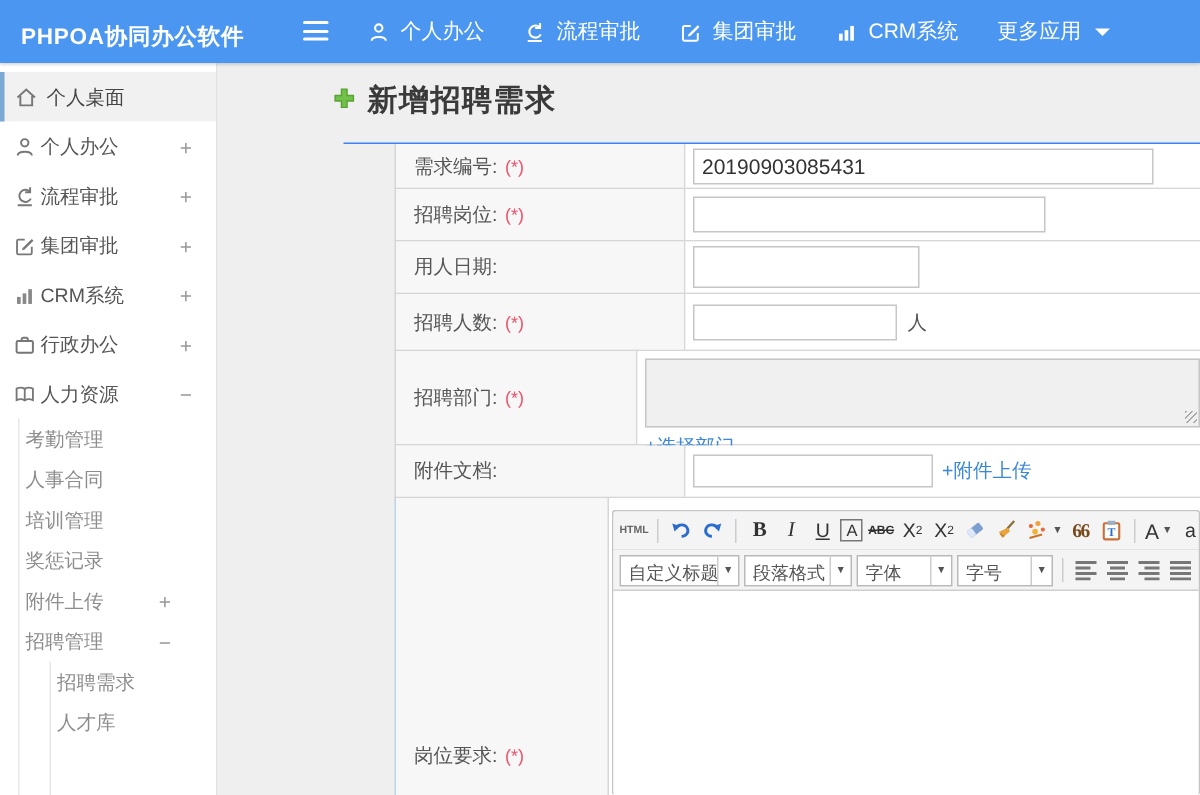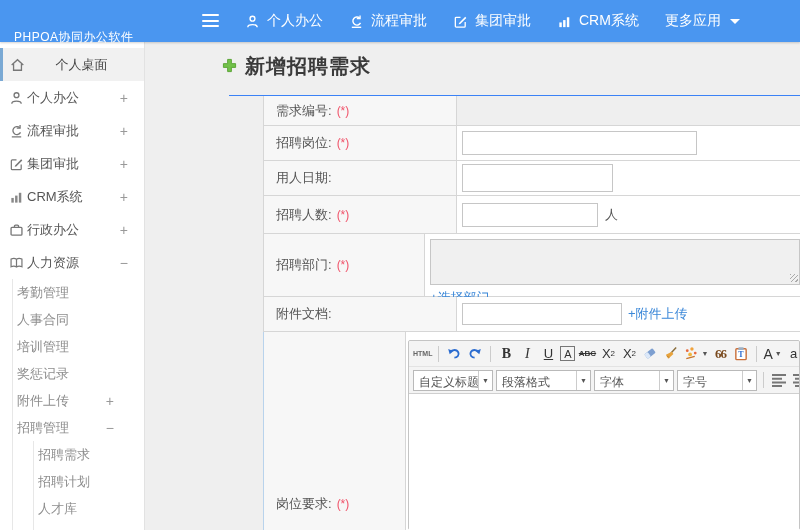--- a/index.html
+++ b/index.html
@@ -5,41 +5,41 @@
   * { margin:0; padding:0; box-sizing:border-box; }
   html,body { width:800px; height:530px; overflow:hidden; }
   body {
     position:relative;
     font-family:"Liberation Sans","DejaVu Sans",sans-serif;
     background:#efefef; color:#444; font-size:13px;
   }
   
   .topbar { position:absolute; left:0; top:0; width:800px; height:42px;
     background:#4a96f0; box-shadow:0 1px 2px rgba(0,0,0,.18); z-index:5; }
-  .brand { position:absolute; left:14px; top:16px; line-height:42px;
-    color:#fff; font-size:12px; font-weight:normal; letter-spacing:.5px; }
+  .brand { position:absolute; left:14px; top:4px; line-height:42px;
+    color:#fff; font-size:15px; font-weight:bold; letter-spacing:.5px; }
   .hamburger { position:absolute; left:202px; top:14px; width:17px; height:13px;
     display:flex; flex-direction:column; justify-content:space-between; cursor:pointer; }
   .hamburger i { display:block; height:2px; background:#fff; border-radius:1px; }
   .topnav { position:absolute; left:245px; top:0; height:42px;
     display:flex; align-items:center; gap:26px; }
   .nav-item { display:flex; align-items:center; gap:7px; color:#fff;
     font-size:14px; cursor:pointer; white-space:nowrap; }
   .nav-item svg { display:block; }
   .caret-down { width:0; height:0; border-left:5px solid transparent;
     border-right:5px solid transparent; border-top:5px solid #fff; margin-left:2px; }
   
   .sidebar { position:absolute; left:0; top:42px; width:145px; height:488px;
     background:#fff; border-right:1px solid #e2e2e2; padding-top:6px; }
   .snav { position:relative; z-index:2; }
   .sitem { position:relative; display:flex; align-items:center; cursor:pointer; }
   .sitem.lv1 { height:33px; padding-left:27px; color:#555; }
   .sitem.lv2 { height:27px; padding-left:17px; color:#8d8d8d; }
   .sitem.lv3 { height:27px; padding-left:38px; color:#8d8d8d; }
-  .sitem.active { background:#f1f1f1; border-left:3px solid #7aa9d4; padding-left:16px; color:#444;justify-content:center; }
+  .sitem.active { background:#f1f1f1; border-left:3px solid #7aa9d4; padding-left:28px; color:#444; }
   .sitem .sicon { position:absolute; left:9px; top:50%; transform:translateY(-50%);
     width:15px; height:15px; }
   .sitem.active .sicon { left:7px; }
   .sitem .toggle { position:absolute; right:16px; color:#999; font-size:14px; font-weight:normal; }
   .sitem.lv2 .toggle { right:30px; }
   .guide { position:absolute; width:1px; background:#e7e7e7; z-index:1; }
   .guide.g2 { left:12px; top:237px; height:251px; }
   .guide.g3 { left:33px; top:399px; height:89px; }
   
   .main { position:absolute; left:145px; top:42px; width:655px; height:488px; }
@@ -88,21 +88,21 @@
   .tbtn.abc { font-size:8px; font-weight:bold; text-decoration:line-through; }
   .tbtn sup,.tbtn sub { font-size:8px; }
   .tbtn.quote { color:#7a4a1e; font-weight:bold; font-size:13px; letter-spacing:-1px;
     font-family:"Liberation Serif","DejaVu Serif",serif; }
   .tbtn .mini-caret { font-size:7px; color:#555; margin-left:2px; }
   .tsel { height:21px; background:#fff; border:1px solid #b9b9b9; display:flex; align-items:stretch;
     font-size:12px; color:#555; cursor:pointer; flex:none; }
   .tsel .txt { padding:3px 4px 0 5px; flex:1; white-space:nowrap; overflow:hidden; }
   .tsel .cbox { width:14px; border-left:1px solid #ccc; display:flex; align-items:center;
     justify-content:center; font-size:7px; color:#555; }
-  .ws80{width:80px} .ws72{width:95px} .ws64{width:80px}
+  .ws80{width:80px} .ws72{width:72px} .ws64{width:64px}
   .align-btn { width:18px; height:15px; display:flex; align-items:center; justify-content:center; flex:none; cursor:pointer; }
   .editor-body { height:136px; background:#fff; }
 </style>
 </head>
 <body>
 
 <header class="topbar">
   <div class="brand">PHPOA协同办公软件</div>
   <div class="hamburger">
       <i></i>
@@ -233,43 +233,43 @@
       <span class="toggle">+</span>
     </div>
     <div class="sitem lv2">
       <span>招聘管理</span>
       <span class="toggle">−</span>
     </div>
     <div class="sitem lv3">
       <span>招聘需求</span>
     </div>
     <div class="sitem lv3">
-      <span>招聘计划</span>
-    </div>
-    <div class="sitem lv3">
       <span>人才库</span>
     </div>
   </nav>
 </aside>
 
 <main class="main">
   <div class="page-title">
     <span><svg width="15" height="15" viewBox="0 0 16 16">
           <path d="M6 1.5 h4 v4.5 h4.5 v4 h-4.5 v4.5 h-4 v-4.5 h-4.5 v-4 h4.5 z" fill="#72c14a" stroke="#57a332" stroke-width="1"></path>
         </svg></span>
     <span class="txt">新增招聘需求</span>
   </div>
 
   <div class="form">
 
     <div class="frow r1">
       <div class="fl">
         <span>需求编号:</span>
         <span class="req">(*)</span>
       </div>
+      <div class="fv">
+        <input class="ti w307" type="text" value="20190903085431" style="">
+      </div>
     </div>
 
     <div class="frow r2">
       <div class="fl">
         <span>招聘岗位:</span>
         <span class="req">(*)</span>
       </div>
       <div class="fv">
         <input class="ti w235" type="text" value="" style="">
       </div>

